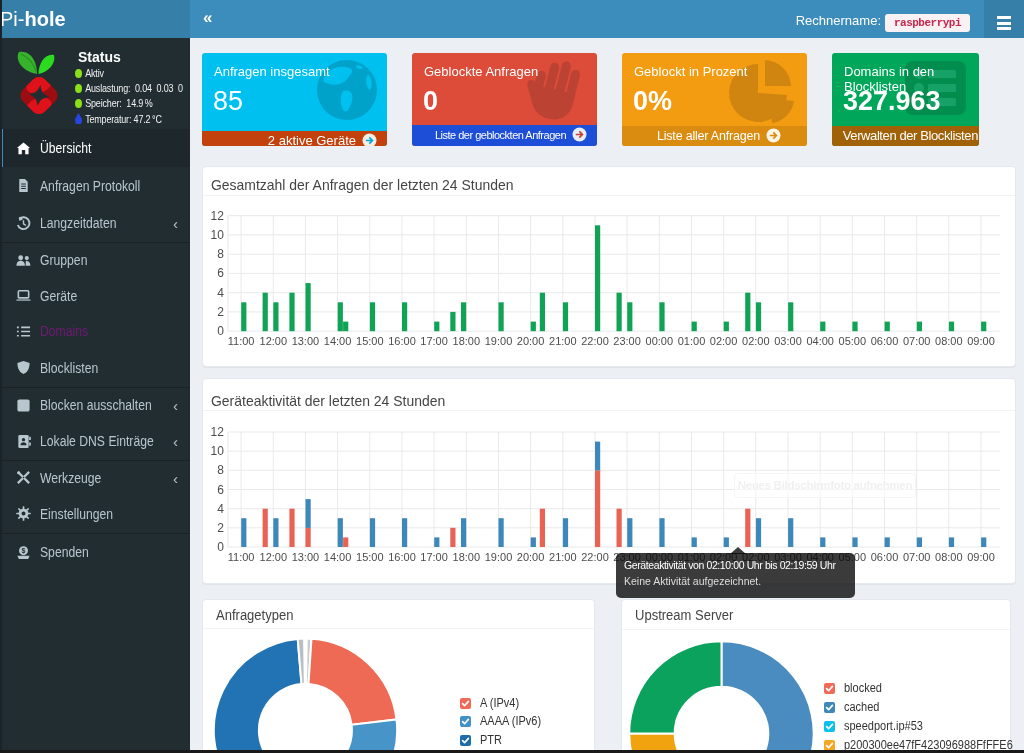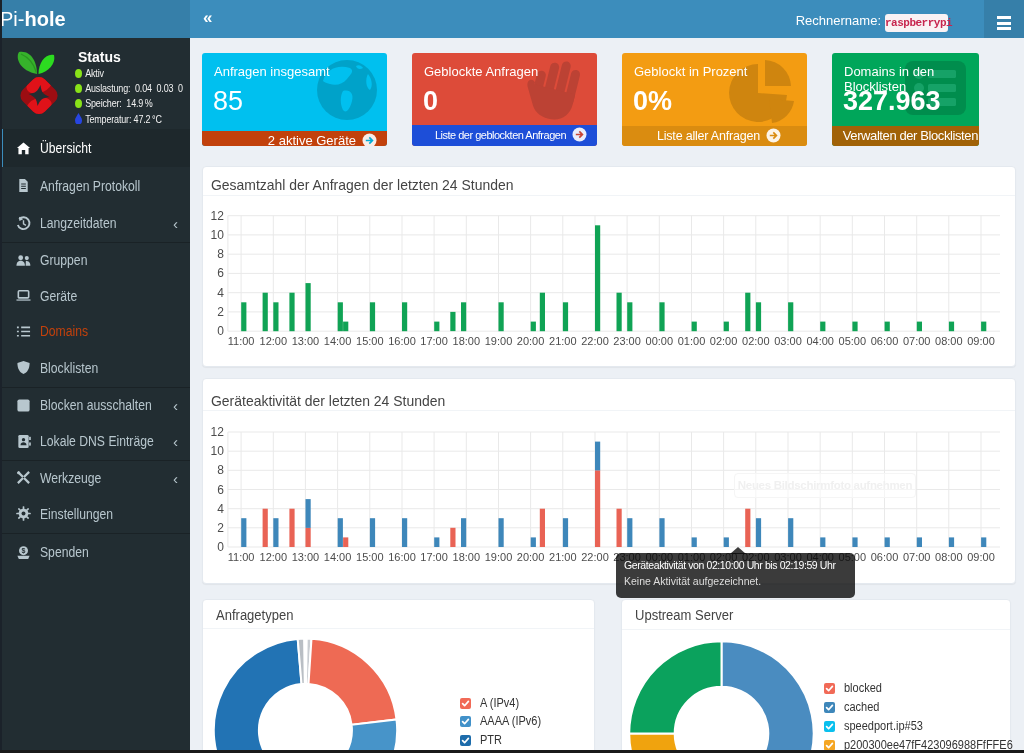--- a/index.html
+++ b/index.html
@@ -12,21 +12,21 @@
 <div style="position:absolute;left:0;top:0;width:190px;height:38px;background:#367fa9;color:#fff;text-align:left;line-height:38px;font-size:20px">Pi-<b>hole</b></div>
 <div style="position:absolute;left:190px;top:0;width:834px;height:38px;background:#3c8dbc"></div>
 <div style="position:absolute;left:203px;top:0;height:38px;line-height:36px;color:#fff;font-size:17px;font-weight:bold">«</div>
 <div style="position:absolute;left:984px;top:0;width:40px;height:38px;background:#367fa9"></div>
 <div style="position:absolute;left:997px;top:16px;width:14px">
 <div style="height:3px;background:#fff;margin-bottom:2.6px"></div>
 <div style="height:3px;background:#fff;margin-bottom:2.6px"></div>
 <div style="height:3px;background:#fff"></div>
 </div>
 <div style="position:absolute;left:684px;top:13px;width:197px;text-align:right;color:#fff;font-size:13px">Rechnername:</div>
-<div style="position:absolute;left:885px;top:14px;width:63px;height:18px;background:#f9f2f4;border-radius:3px;color:#c7254e;font-family:'Liberation Mono',monospace;font-size:11px;font-weight:bold;letter-spacing:-0.5px;text-align:center;line-height:18px">raspberrypi</div>
+<div style="position:absolute;left:885px;top:14px;width:85px;height:18px;background:#f9f2f4;border-radius:3px;color:#c7254e;font-family:'Liberation Mono',monospace;font-size:11px;font-weight:bold;letter-spacing:-0.5px;text-align:center;line-height:18px">raspberrypi</div>
 
 <div style="position:absolute;left:0;top:38px;width:190px;height:712px;background:#222d32"></div>
 <svg width="54" height="72" viewBox="0 0 54 72" style="position:absolute;left:12px;top:48px">
 <path d="M25 26 C8 23 3 10 7 4 C19 2 25 14 25 26 Z" fill="#36b22b"></path>
 <path d="M9 6 C16 9 22 16 24.4 24.5" stroke="#2a9421" stroke-width="1.3" fill="none"></path>
 <path d="M26.5 26 C26.5 14 34 5 42 7 C44 16 36 24 26.5 26 Z" fill="#2cdb20"></path>
 <g transform="translate(27,47.5)">
  <defs>
         <clipPath id="bcl">
           <rect x="-15.5" y="-15.5" width="31" height="31" rx="8" transform="rotate(45)"></rect>
@@ -80,21 +80,21 @@
     </svg>
     <div style="position:absolute;left:40px;top:50%;transform:translateY(-50%) scaleX(0.87);transform-origin:0 50%;font-size:14px;white-space:nowrap">Gruppen</div>
   </div>
 <div style="position:absolute;left:0;top:278px;width:190px;height:35px;color:#b8c7ce">
     <svg width="15" height="15" viewBox="0 0 16 16" style="position:absolute;left:16px;top:50%;margin-top:-7.5px">
       <rect x="2.5" y="3" width="11" height="7.5" rx="1" fill="none" stroke="#b8c7ce" stroke-width="1.7"></rect>
       <path d="M0.5 12.2 h15 v1.3 h-15 Z" fill="#b8c7ce"></path>
     </svg>
     <div style="position:absolute;left:40px;top:50%;transform:translateY(-50%) scaleX(0.87);transform-origin:0 50%;font-size:14px;white-space:nowrap">Geräte</div>
   </div>
-<div style="position:absolute;left:0;top:313px;width:190px;height:36px;color:#c2410c">
+<div style="position:absolute;left:0;top:313px;width:190px;height:36px;color:#701a75">
     <svg width="15" height="15" viewBox="0 0 16 16" style="position:absolute;left:16px;top:50%;margin-top:-7.5px">
       <g stroke="#b8c7ce" stroke-width="1.8">
         <path d="M1 3.5 h2 M1 8 h2 M1 12.5 h2"></path>
         <path d="M5.5 3.5 h9.5 M5.5 8 h9.5 M5.5 12.5 h9.5"></path>
       </g>
     </svg>
     <div style="position:absolute;left:40px;top:50%;transform:translateY(-50%) scaleX(0.87);transform-origin:0 50%;font-size:14px;white-space:nowrap">Domains</div>
   </div>
 <div style="position:absolute;left:0;top:349px;width:190px;height:37.5px;color:#b8c7ce">
     <svg width="15" height="15" viewBox="0 0 16 16" style="position:absolute;left:16px;top:50%;margin-top:-7.5px">

